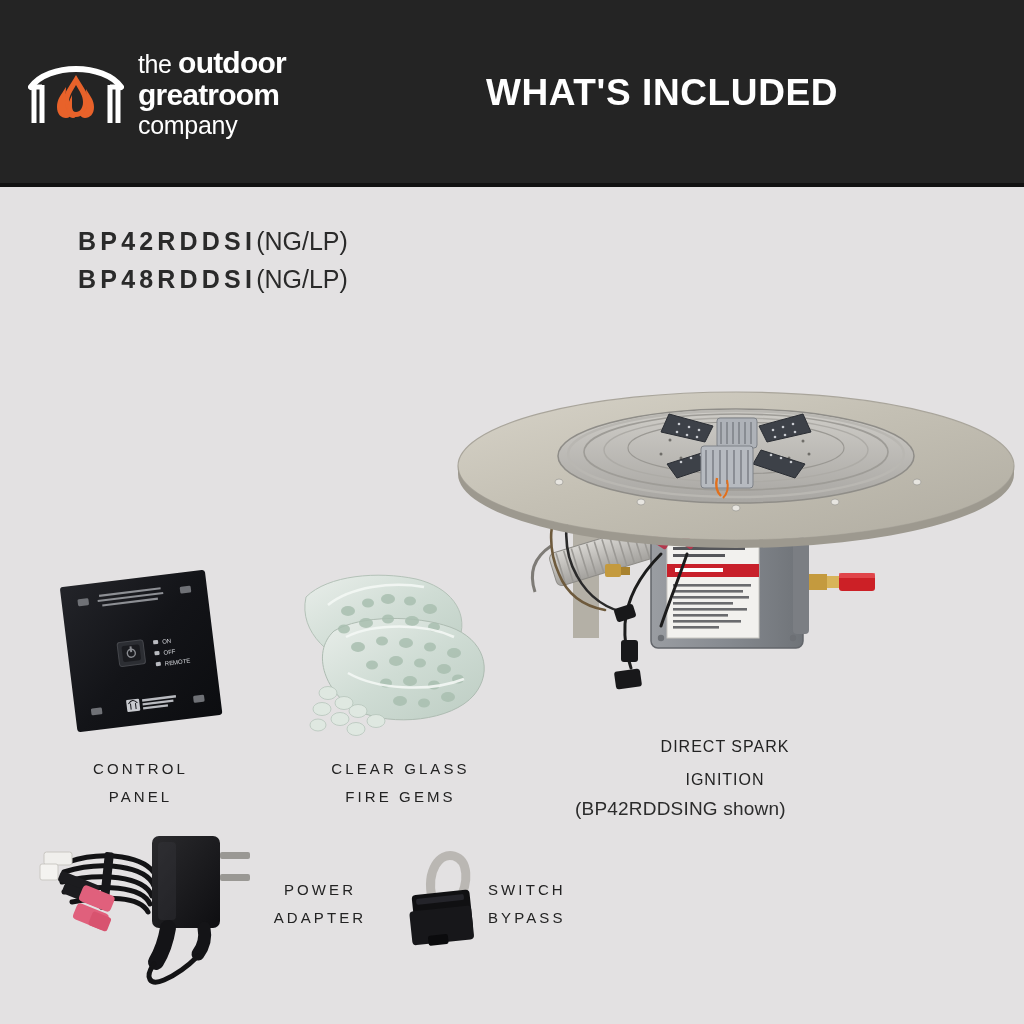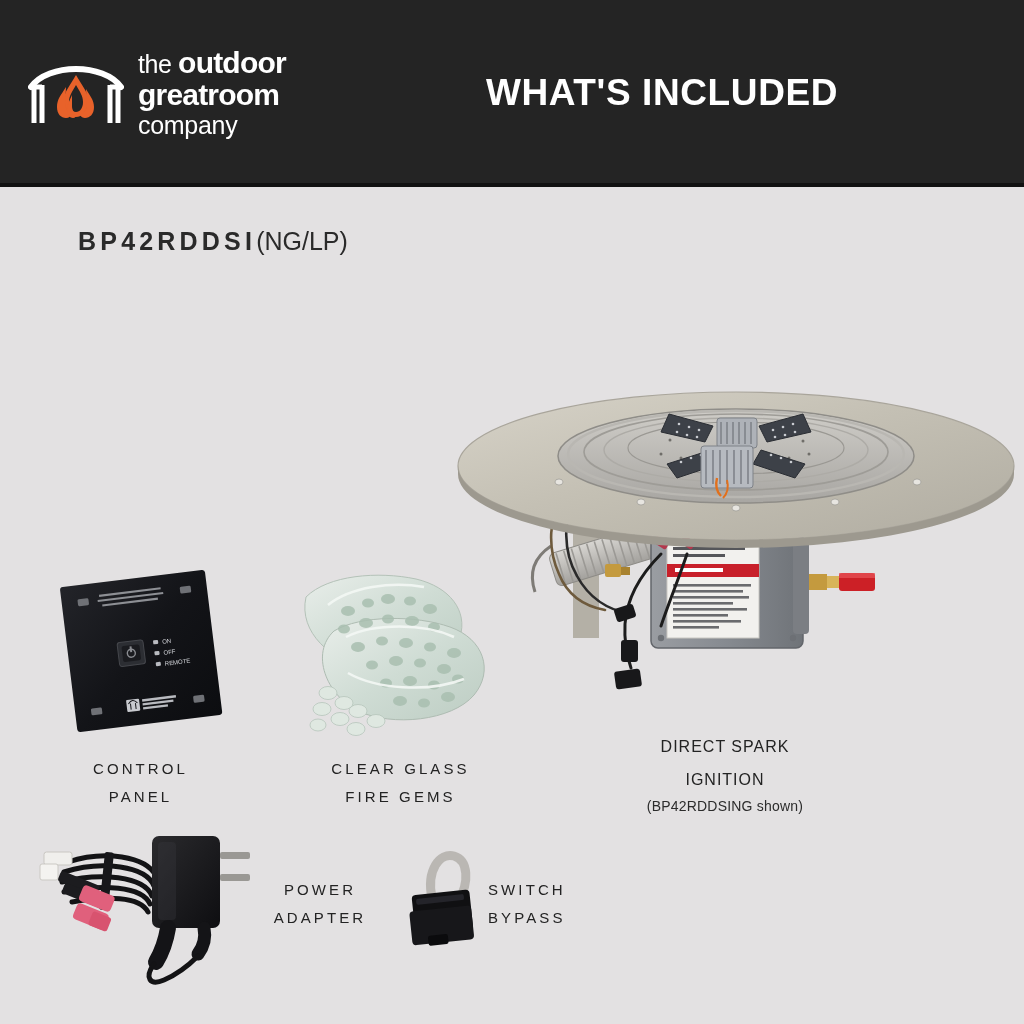--- a/index.html
+++ b/index.html
@@ -52,22 +52,22 @@
   .model-suffix { font-weight:400; letter-spacing:0px; }
 
   
   .cap {
     position:absolute; text-align:center;
     font-size:15px; font-weight:500; letter-spacing:3.1px;
     line-height:28px; color:#232323;
   }
   .cap.big { font-size:16px; letter-spacing:1.0px; line-height:33px; font-weight:400; }
   .cap-sub {
-    position:absolute; text-align:center;
-    font-size:14px; letter-spacing:0.2px; color:#2c2c2c;
+    position:absolute; text-align:left;
+    font-size:19px; letter-spacing:0.2px; color:#2c2c2c;
   }
 
   
   .photo { position:absolute; }
   .photo svg { display:block; width:100%; height:100%; }
 </style>
 </head>
 <body>
 
 <div class="header">
@@ -101,20 +101,23 @@
       <div class="logo-l3">company</div>
     </div>
   </div>
 </div>
 <div class="header-title">WHAT'S INCLUDED</div>
 <div class="header-rule"></div>
 
 <div class="models">
   <div class="model-row">
     <span class="model-code">BP42RDDSI</span><span class="model-suffix">(NG/LP)</span>
+  </div>
+  <div class="model-row">
+    <span class="model-code">BP48RDDSI</span><span class="model-suffix">(NG/LP)</span>
   </div>
 </div>
 
 <div class="photo" style="left:455px; top:378px; width:560px; height:330px;">
   <svg viewBox="0 0 560 330">
     <defs>
       <linearGradient id="panG" x1="0" y1="0" x2="1" y2="1">
         <stop offset="0" stop-color="#d7d3c8"></stop>
         <stop offset="0.45" stop-color="#c4c0b4"></stop>
         <stop offset="1" stop-color="#b0aca1"></stop>

